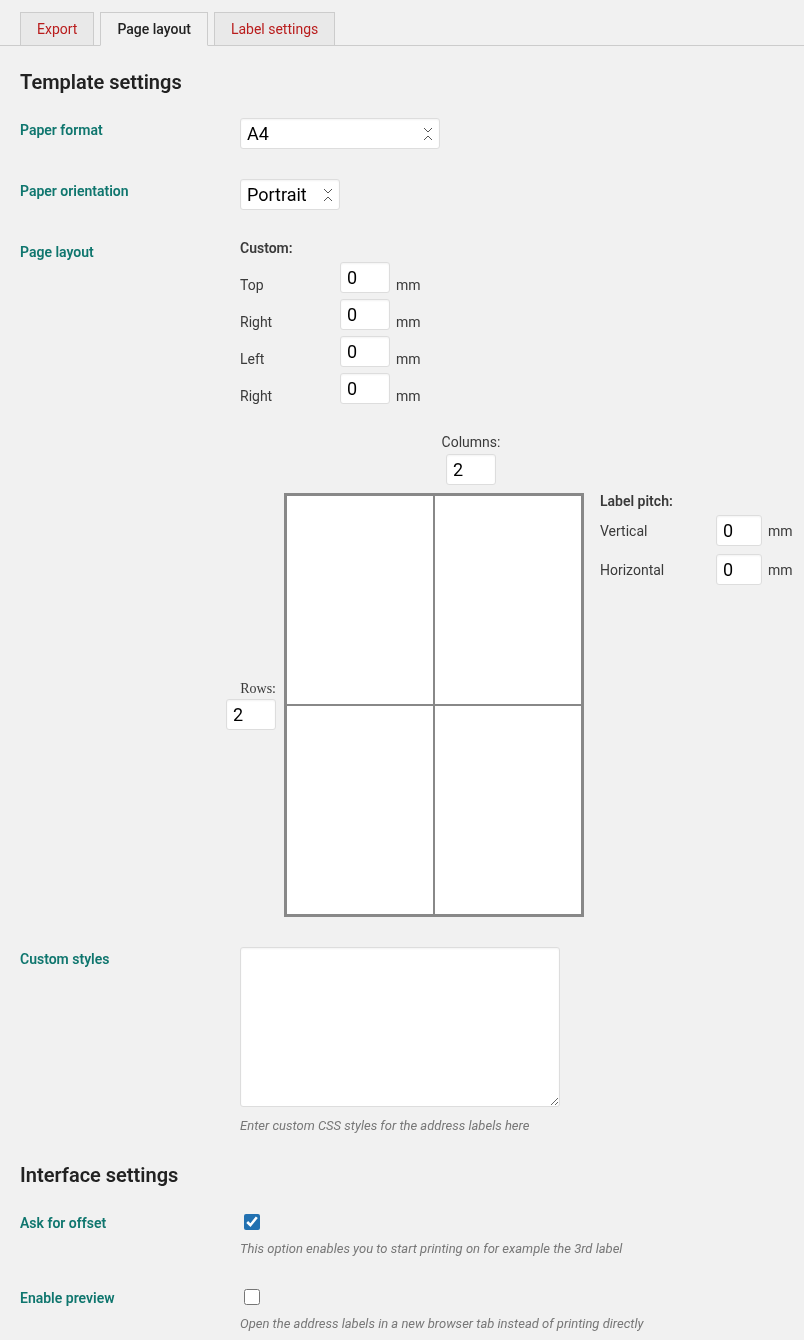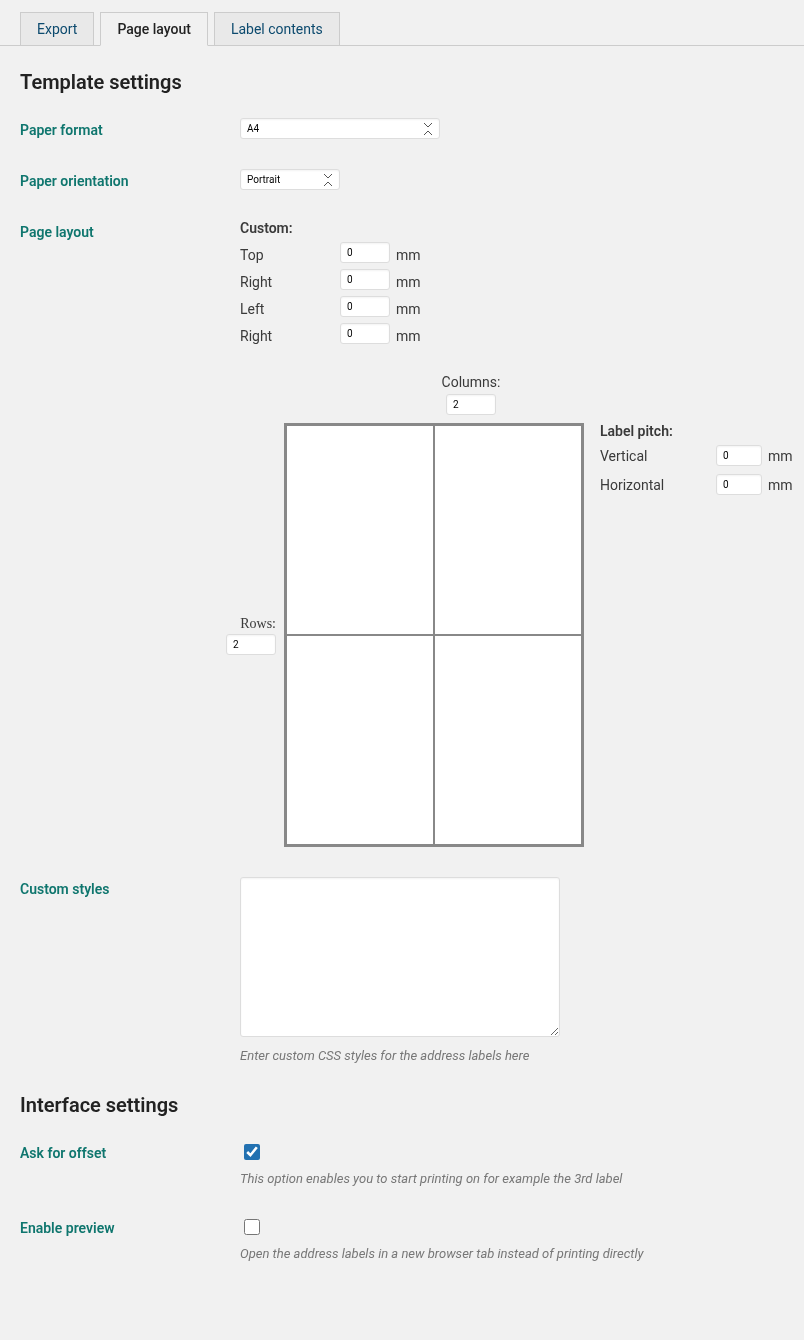--- a/index.html
+++ b/index.html
@@ -16,21 +16,21 @@
     display: flex;
     padding: 12px 20px 0 20px;
     border-bottom: 1px solid #ccc;
   }
   .tab {
     padding: 8px 16px;
     border: 1px solid #ccc;
     border-bottom: none;
     margin-right: 6px;
     font-size: 14px;
-    color: #0c4a6e;
+    color: #b91c1c;
     background: #e9e9e9;
     cursor: pointer;
     position: relative;
   }
   .tab.active {
     background: #f1f1f1;
     color: #222;
     font-weight: 500;
     border-bottom: 1px solid #f1f1f1;
     margin-bottom: -1px;
@@ -56,21 +56,21 @@
     color: #0f766e;
     padding-top: 4px;
   }
   .row-value {
     flex: 1;
   }
   select, input[type="text"], textarea {
     border: 1px solid #ddd;
     border-radius: 3px;
     padding: 4px 6px;
-    font-size: 10px;
+    font-size: 18px;
     background: #fff;
     box-shadow: inset 0 1px 2px rgba(0,0,0,0.05);
     font-family: inherit;
   }
   select {
     -webkit-appearance: none;
     appearance: none;
     background-image: none;
     padding-right: 24px;
     position: relative;
@@ -182,21 +182,21 @@
     height: 16px;
     accent-color: #2271b1;
   }
 </style>
 </head>
 <body>
 
 <div class="tabs">
   <div class="tab">Export</div>
   <div class="tab active">Page layout</div>
-  <div class="tab">Label contents</div>
+  <div class="tab">Label settings</div>
 </div>
 
 <div class="content">
 
   <h2 class="section">Template settings</h2>
 
   <div class="row">
     <div class="row-label">Paper format</div>
     <div class="row-value">
       <span class="select-wrap">

